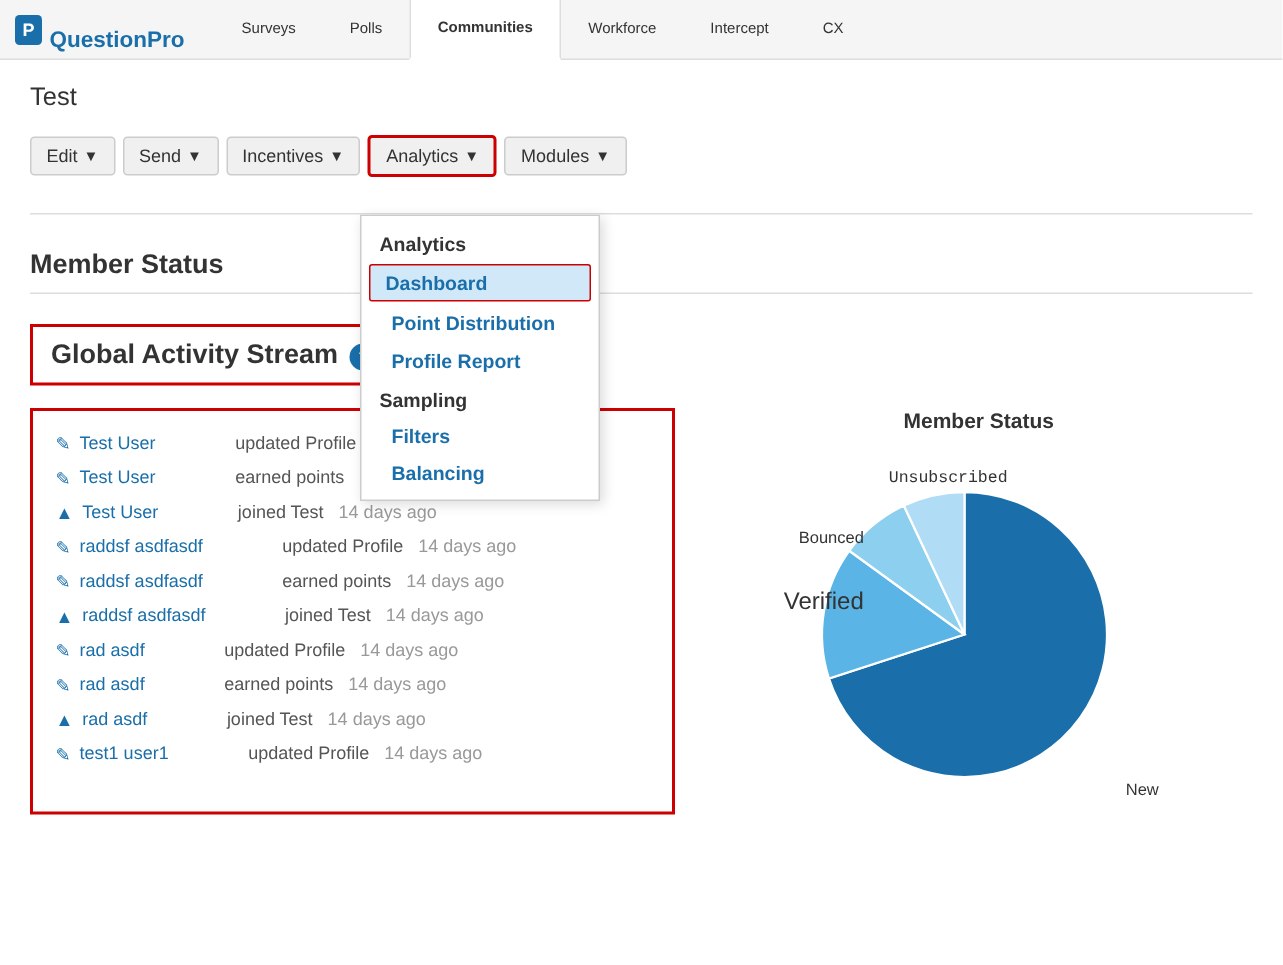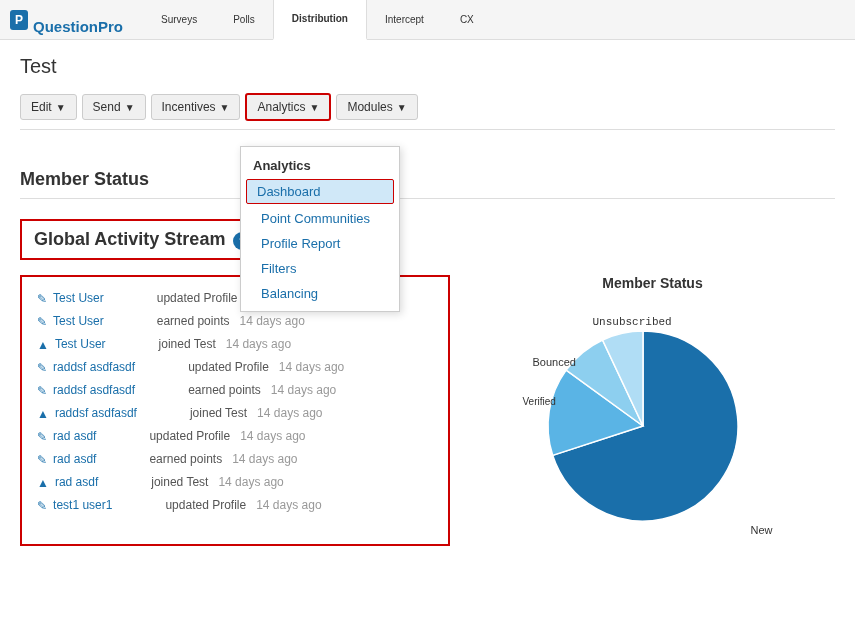--- a/index.html
+++ b/index.html
@@ -47,30 +47,30 @@
       border-right: 1px solid #ddd;
       border-bottom: 2px solid #fff;
       color: #333;
       font-weight: bold;
       position: relative;
       z-index: 1;
     }
 
     
     .page-content { padding: 15px 20px; }
-    .page-title { font-size: 20px; font-weight: normal; color: #333; margin-bottom: 15px; }
+    .page-title { font-size: 17px; font-weight: normal; color: #333; margin-bottom: 15px; }
 
     
     .toolbar {
       display: flex;
       align-items: center;
       gap: 5px;
       border-bottom: 1px solid #ddd;
-      padding-bottom: 8px;
-      margin-bottom: 24px;
+      padding-bottom: 24px;
+      margin-bottom: 8px;
       position: relative;
     }
     .toolbar-btn {
       padding: 5px 10px;
       border: 1px solid #ccc;
       background: #f0f0f0;
       cursor: pointer;
       border-radius: 3px;
       font-size: 12px;
       display: flex;
@@ -98,20 +98,21 @@
       font-weight: bold;
       padding: 6px 12px 4px;
       color: #333;
       font-size: 13px;
     }
     .dropdown-item {
       padding: 5px 12px 5px 20px;
       cursor: pointer;
       color: #1a6faa;
       font-size: 13px;
+      font-weight: bold;
     }
     .dropdown-item.highlighted {
       background: #d0e8f8;
       border: 1px solid #c00;
       margin: 2px 5px;
       padding: 4px 10px;
       border-radius: 2px;
       color: #1a6faa;
     }
 
@@ -191,21 +192,22 @@
 <body>
 
 <div class="top-nav">
   <div class="logo">
     <div class="logo-icon">P</div>
     <span class="logo-text">QuestionPro</span>
   </div>
   <div class="top-nav-items" id="top-nav-items">
       <div class="top-nav-item">Surveys</div>
       <div class="top-nav-item">Polls</div>
-      <div class="top-nav-item active">Distribution</div>
+      <div class="top-nav-item active">Communities</div>
+      <div class="top-nav-item">Workforce</div>
       <div class="top-nav-item">Intercept</div>
       <div class="top-nav-item">CX</div>
     </div>
 </div>
 
 <div class="page-content">
   <h1 class="page-title">Test</h1>
 
   
   <div class="toolbar" id="toolbar-items">
@@ -214,22 +216,23 @@
       <button class="toolbar-btn">Incentives <span class="chevron">▼</span></button>
       <button class="toolbar-btn analytics-active">Analytics <span class="chevron">▼</span></button>
       <button class="toolbar-btn">Modules <span class="chevron">▼</span></button>
     </div>
 
   
   <div style="position: relative; margin-top: -45px; margin-left: 220px; margin-bottom: 20px; display: inline-block;">
     <div class="dropdown-menu" id="analytics-dropdown">
         <div class="dropdown-section-label">Analytics</div>
         <div class="dropdown-item highlighted">Dashboard</div>
-        <div class="dropdown-item">Point Communities</div>
+        <div class="dropdown-item">Point Distribution</div>
         <div class="dropdown-item">Profile Report</div>
+        <div class="dropdown-section-label">Sampling</div>
         <div class="dropdown-item">Filters</div>
         <div class="dropdown-item">Balancing</div>
       </div>
   </div>
 
   
   <div class="section-heading">Member Status</div>
 
   
   <div class="gas-heading">
@@ -311,18 +314,18 @@
           <g id="pie-segments" transform="translate(130, 120)">
               <path d="M 0 0 L 5.8170722959499274e-15 -95 A 95 95 0 1 1 -90.35036904803958 29.356614465620012 Z" fill="#1a6faa" stroke="#fff" stroke-width="1.5"></path>
               <path d="M 0 0 L -90.35036904803958 29.356614465620012 A 95 95 0 0 1 -76.85661446562001 -55.83959896778494 Z" fill="#5ab4e5" stroke="#fff" stroke-width="1.5"></path>
               <path d="M 0 0 L -76.85661446562001 -55.83959896778494 A 95 95 0 0 1 -40.449032698681926 -85.95856998427183 Z" fill="#8dcfef" stroke="#fff" stroke-width="1.5"></path>
               <path d="M 0 0 L -40.449032698681926 -85.95856998427183 A 95 95 0 0 1 -1.745121688784978e-14 -95 Z" fill="#b0ddf5" stroke="#fff" stroke-width="1.5"></path>
             </g>
         </svg>
         
         <div style="position:absolute; top: 10px; left: 80px; font-size:11px; color:#333;font-family:Liberation Mono, monospace;">Unsubscribed</div>
         <div style="position:absolute; top: 50px; left: 20px; font-size:11px; color:#333;">Bounced</div>
-        <div style="position:absolute; top: 90px; left: 10px; font-size:10px; color:#333;">Verified</div>
+        <div style="position:absolute; top: 90px; left: 10px; font-size:16px; color:#333;">Verified</div>
         <div style="position:absolute; bottom: 10px; right: 20px; font-size:11px; color:#333;">New</div>
       </div>
     </div>
   </div>
 </div>
 
 </body></html>

